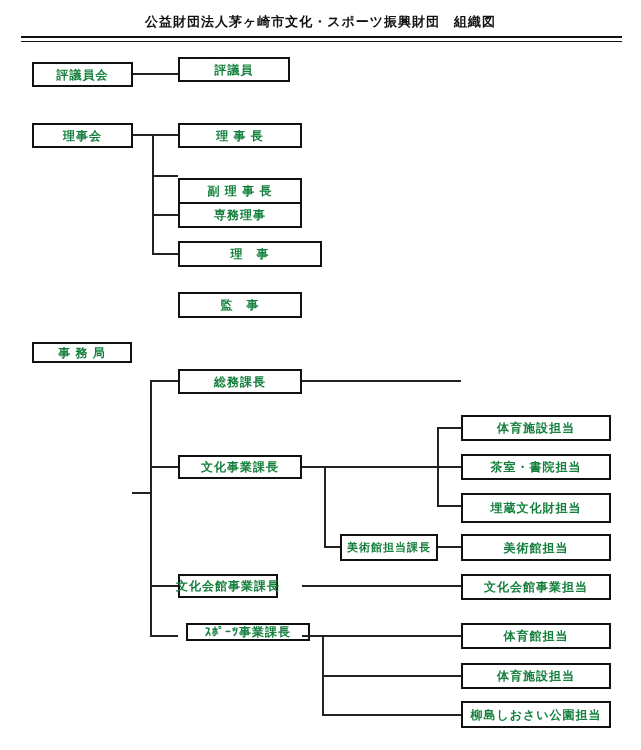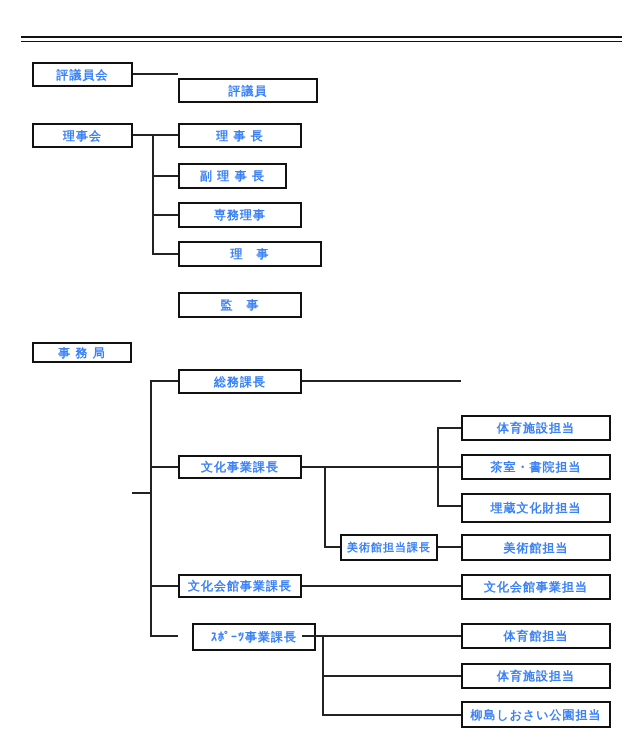--- a/index.html
+++ b/index.html
@@ -40,50 +40,51 @@
     position: absolute;
     box-sizing: border-box;
     border: 2px solid #111;
     background: #ffffff;
     display: flex;
     align-items: center;
     justify-content: center;
     font-size: 12px;
     font-weight: bold;
     letter-spacing: 1px;
-    color: #3b82f6;
+    color: #15803d;
     white-space: nowrap;
     line-height: 1;
   }
   .box.small { font-size: 11px; }
   .hline {
     position: absolute;
     height: 2px;
     background: #222;
   }
   .vline {
     position: absolute;
     width: 2px;
     background: #222;
   }
 </style>
 </head>
 <body>
 
 <div id="canvas">
 
+  <div class="page-title">公益財団法人茅ヶ崎市文化・スポーツ振興財団　組織図</div>
   <div class="title-rule"></div>
 
   <div class="box" style="left:32px;top:62px;width:101px;height:25px">評議員会</div>
-  <div class="box" style="left:178px;top:78px;width:140px;height:25px">評議員</div>
+  <div class="box" style="left:178px;top:57px;width:112px;height:25px">評議員</div>
   <div class="hline" style="left:133px;top:73px;width:45px"></div>
 
   <div class="box" style="left:32px;top:123px;width:101px;height:25px">理事会</div>
   <div class="box" style="left:178px;top:123px;width:124px;height:25px">理 事 長</div>
-  <div class="box" style="left:178px;top:163px;width:109px;height:26px">副 理 事 長</div>
+  <div class="box" style="left:178px;top:178px;width:124px;height:26px">副 理 事 長</div>
   <div class="box" style="left:178px;top:202px;width:124px;height:26px">専務理事</div>
   <div class="box" style="left:178px;top:241px;width:144px;height:26px">理　事</div>
   <div class="hline" style="left:133px;top:134px;width:45px"></div>
   <div class="vline" style="left:152px;top:134px;height:121px"></div>
   <div class="hline" style="left:152px;top:175px;width:26px"></div>
   <div class="hline" style="left:152px;top:214px;width:26px"></div>
   <div class="hline" style="left:152px;top:253px;width:26px"></div>
 
   <div class="box" style="left:178px;top:292px;width:124px;height:26px">監　事</div>
 
@@ -91,22 +92,22 @@
 
   <div class="hline" style="left:132px;top:492px;width:18px"></div>
   <div class="vline" style="left:150px;top:380px;height:257px"></div>
   <div class="hline" style="left:150px;top:380px;width:28px"></div>
   <div class="hline" style="left:150px;top:466px;width:28px"></div>
   <div class="hline" style="left:150px;top:585px;width:28px"></div>
   <div class="hline" style="left:150px;top:635px;width:28px"></div>
 
   <div class="box" style="left:178px;top:369px;width:124px;height:25px">総務課長</div>
   <div class="box" style="left:178px;top:455px;width:124px;height:24px">文化事業課長</div>
-  <div class="box" style="left:178px;top:574px;width:124px;height:24px">文化会館事業課長</div>
-  <div class="box" style="left:192px;top:623px;width:124px;height:28px">ｽﾎﾟｰﾂ事業課長</div>
+  <div class="box" style="left:178px;top:574px;width:100px;height:24px">文化会館事業課長</div>
+  <div class="box" style="left:186px;top:623px;width:124px;height:18px">ｽﾎﾟｰﾂ事業課長</div>
   <div class="box small" style="left:340px;top:534px;width:98px;height:27px">美術館担当課長</div>
 
   <div class="hline" style="left:302px;top:380px;width:159px"></div>
 
   <div class="hline" style="left:302px;top:466px;width:159px"></div>
   <div class="vline" style="left:437px;top:427px;height:80px"></div>
   <div class="hline" style="left:437px;top:427px;width:24px"></div>
   <div class="hline" style="left:437px;top:505px;width:24px"></div>
   <div class="vline" style="left:324px;top:466px;height:82px"></div>
   <div class="hline" style="left:324px;top:546px;width:16px"></div>

